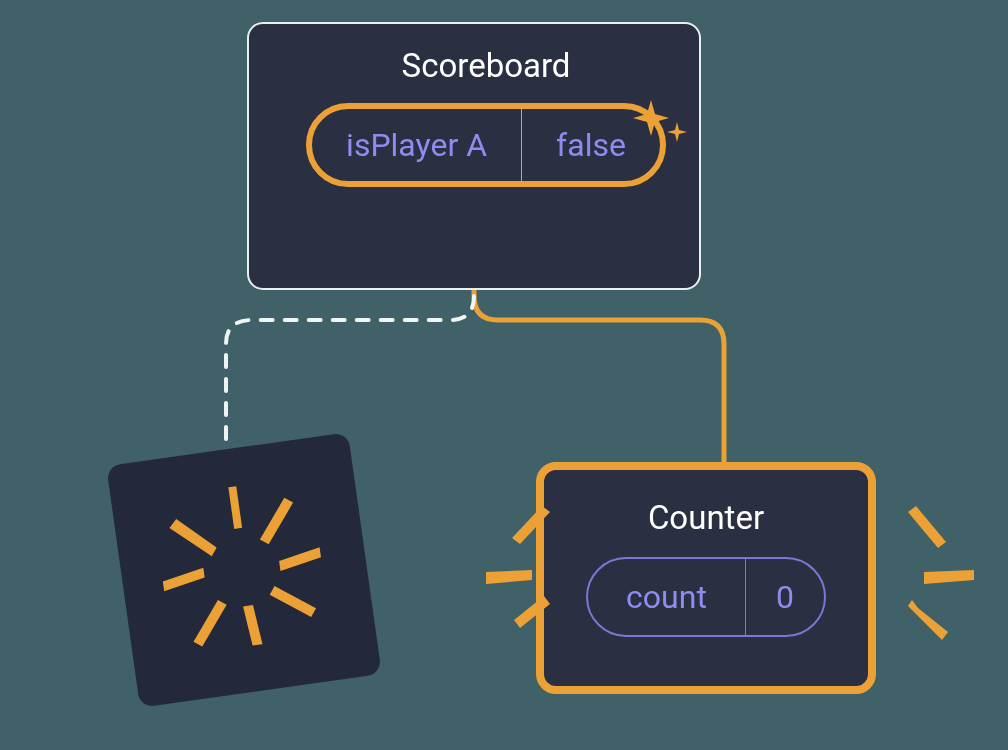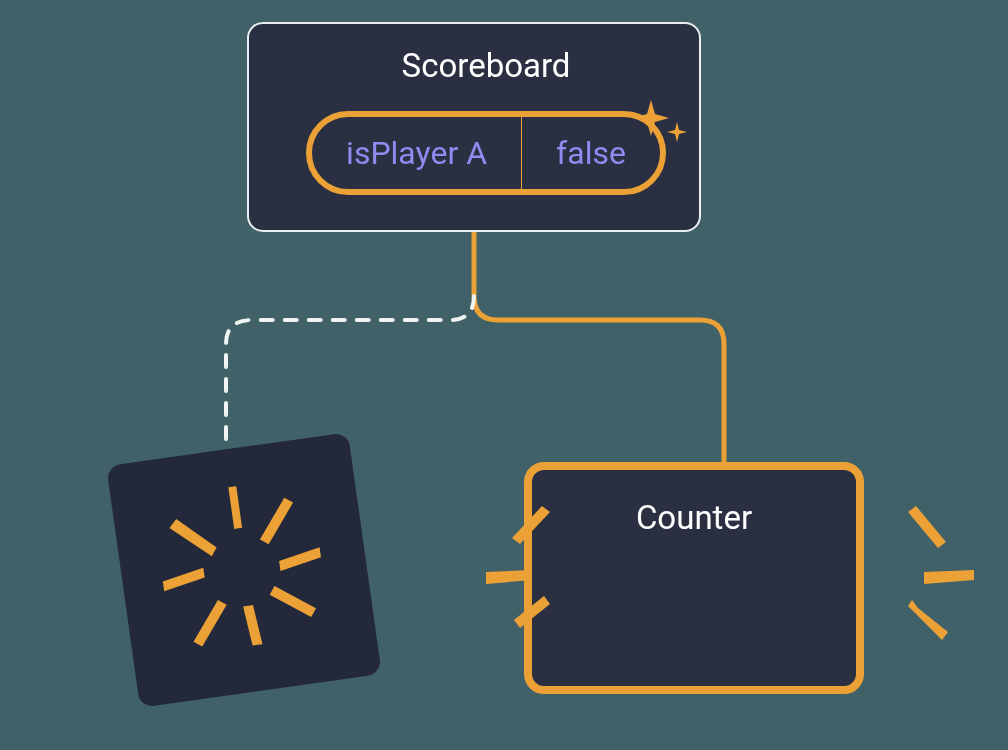--- a/index.html
+++ b/index.html
@@ -16,21 +16,21 @@
     position: absolute;
     inset: 0;
   }
 
   
   .scoreboard {
     position: absolute;
     left: 247px;
     top: 22px;
     width: 454px;
-    height: 210px;
+    height: 268px;
     background: #2a3042;
     border: 2px solid #e9eef2;
     border-radius: 16px;
     padding-top: 22px;
     text-align: center;
     padding-left: 24px;
   }
   .scoreboard .title {
     color: #fff;
     font-size: 33px;
@@ -38,21 +38,20 @@
     margin-bottom: 18px;
   }
   .pill {
     display: inline-flex;
     align-items: stretch;
     height: 84px;
     border: 6px solid #eba135;
     border-radius: 999px;
     background: transparent;
     overflow: hidden;
-    margin-top: 8px;
   }
   .pill.thin {
     border: 2px solid #7a78d6;
   }
   .pill .left, .pill .right {
     display: flex;
     align-items: center;
     justify-content: center;
     padding: 0 34px;
     font-size: 32px;
@@ -73,21 +72,21 @@
     position: absolute;
     right: 8px;
     top: 72px;
     width: 60px;
     height: 60px;
   }
 
   
   .counter {
     position: absolute;
-    left: 524px;
+    left: 536px;
     top: 462px;
     width: 340px;
     height: 232px;
     background: #2a3042;
     border: 8px solid #eba135;
     border-radius: 20px;
     padding-top: 28px;
     text-align: center;
   }
   .counter .title {
@@ -163,20 +162,24 @@
         <polygon points="130,198 120,198 116,158 126,158"></polygon>
         <polygon points="70,192 62,186 92,148 100,154"></polygon>
         <polygon points="40,132 40,122 82,114 82,124"></polygon>
         <polygon points="54,70 62,62 98,96 92,104"></polygon>
       </g>
     </svg>
   </div>
 
   <div class="counter">
     <div class="title">Counter</div>
+    <div class="pill thin">
+      <div class="left">count</div>
+      <div class="right">0</div>
+    </div>
   </div>
 
   <svg class="burst" style="left:480px;top:500px;width:80px;height:160px" viewBox="0 0 80 160">
     <g fill="#eba135">
       <polygon points="62,6 70,12 40,44 32,38"></polygon>
       <polygon points="6,72 6,84 52,80 52,70"></polygon>
       <polygon points="34,120 40,128 70,104 64,96"></polygon>
     </g>
   </svg>
 

